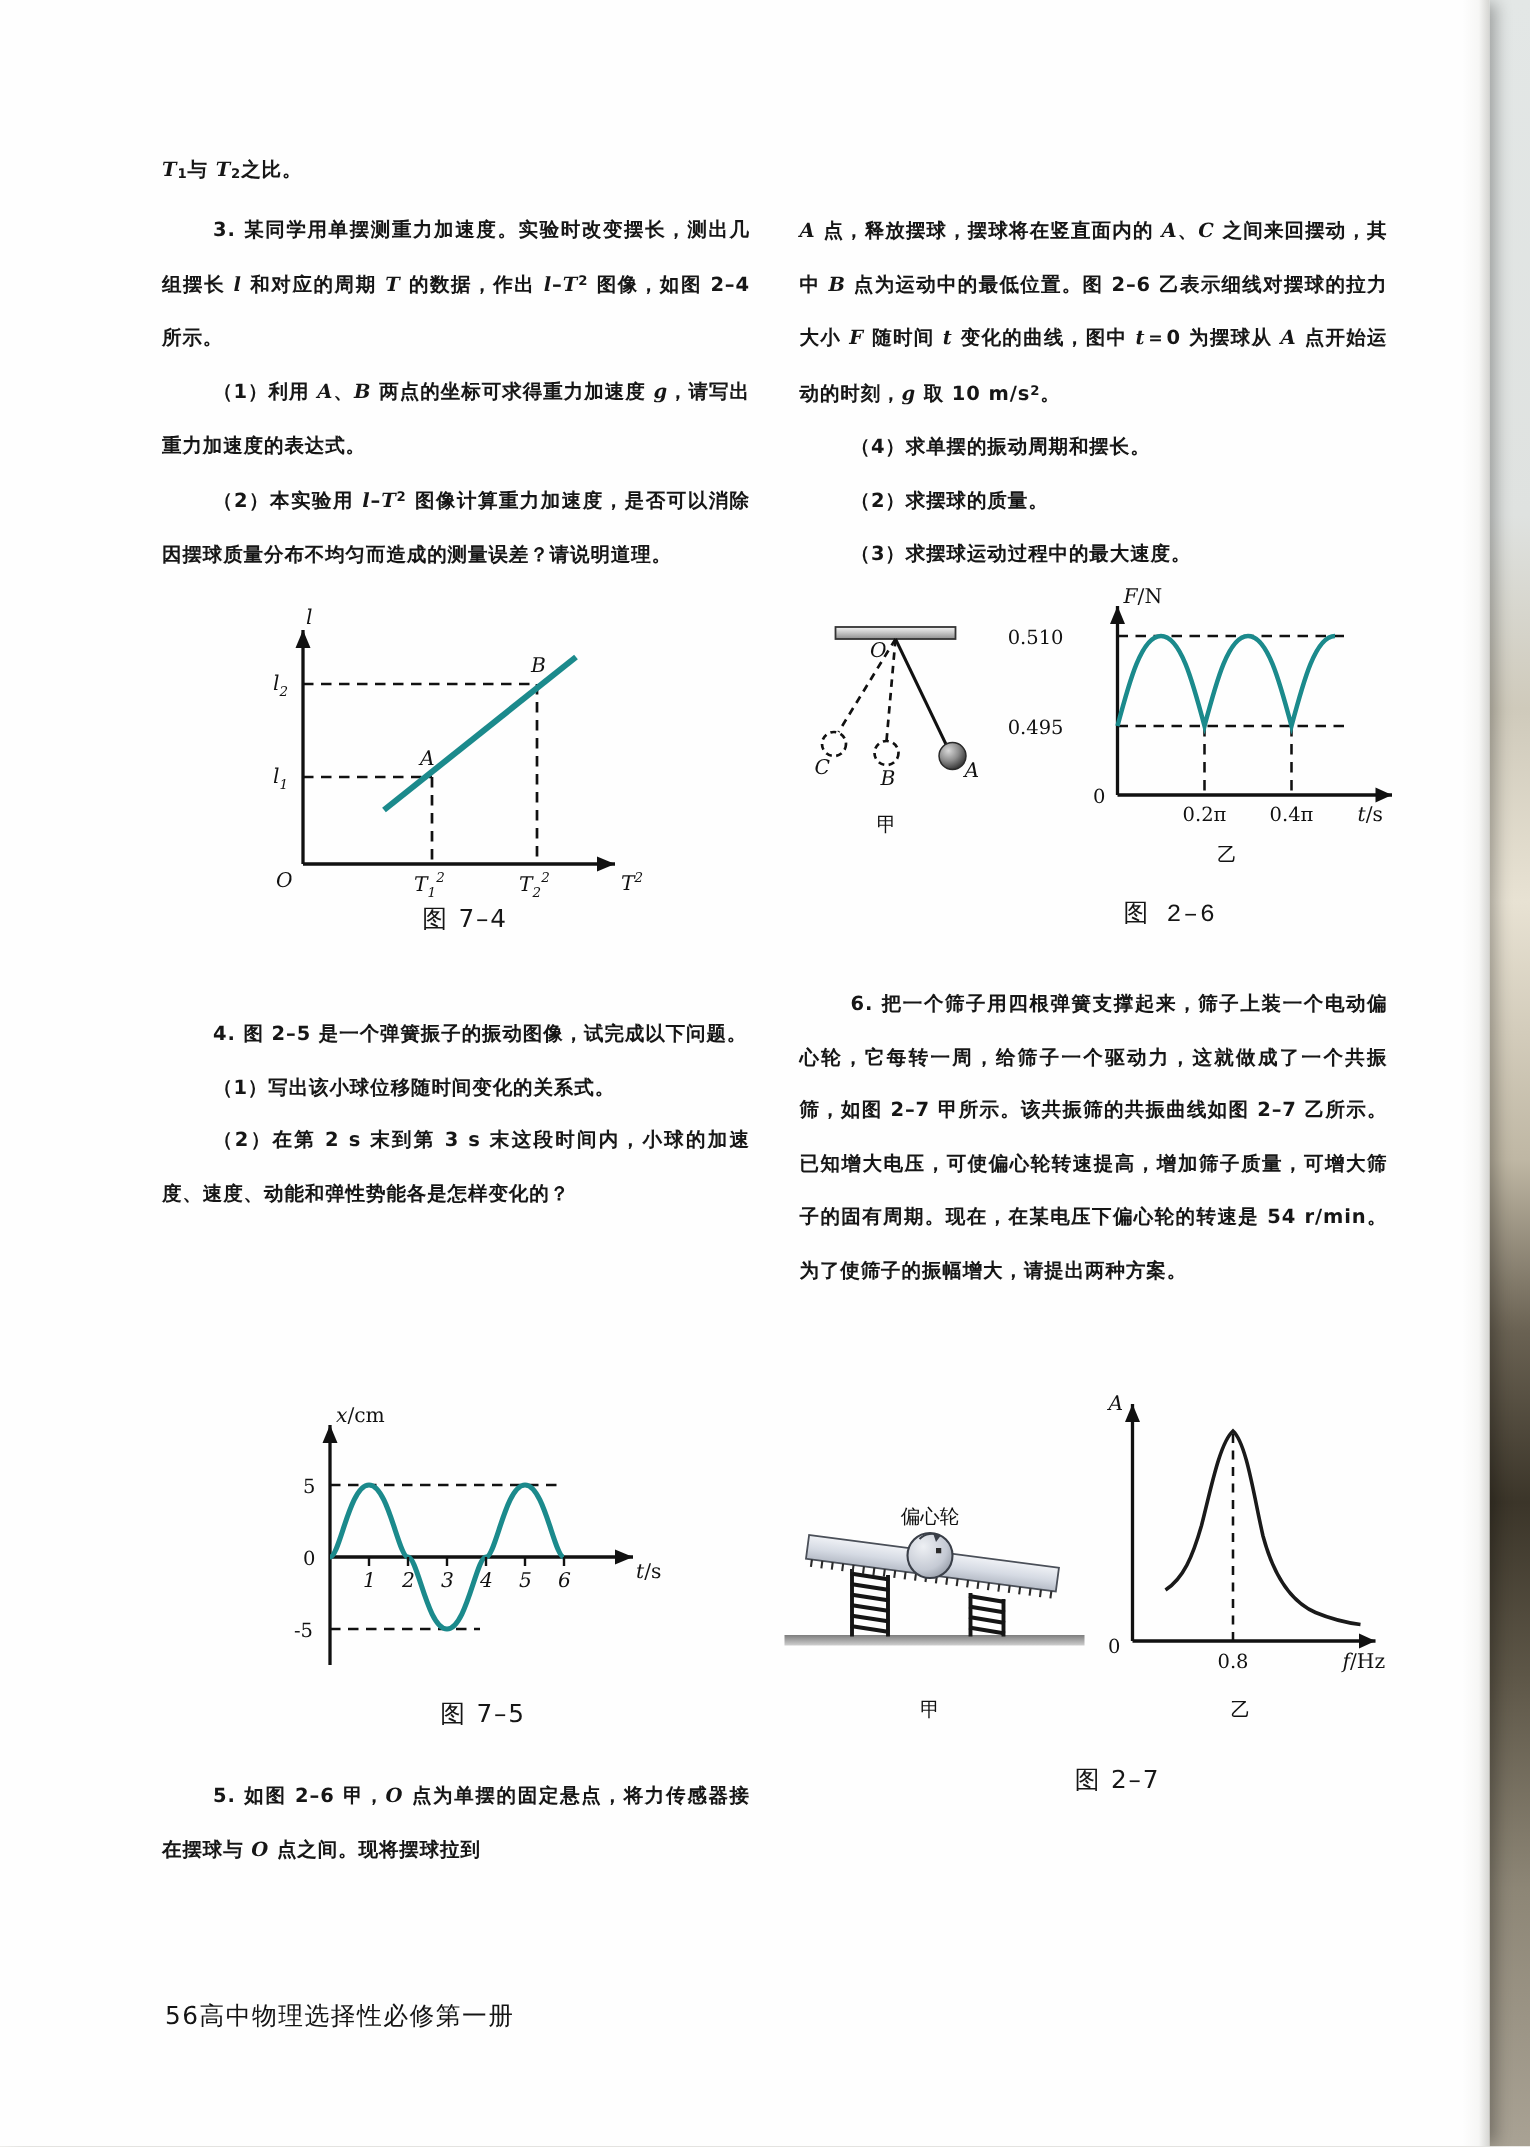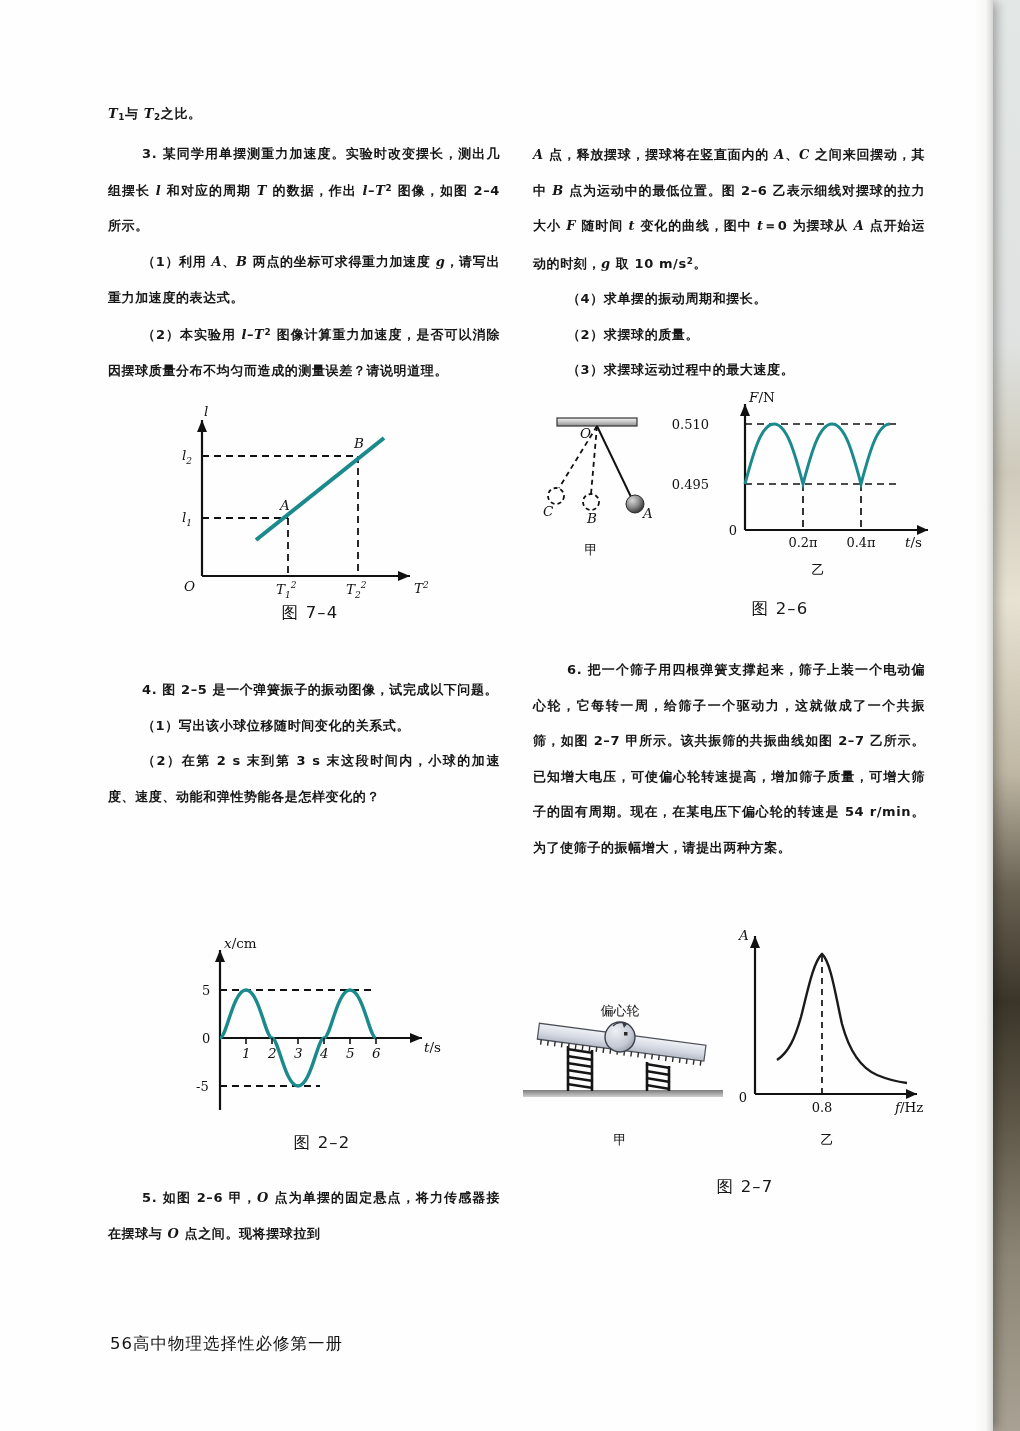--- a/index.html
+++ b/index.html
@@ -137,21 +137,21 @@
     <text class="sv-txt" x="30" y="67">5</text>
     <text class="sv-txt" x="30" y="115">0</text>
     <text class="sv-txt" x="24" y="163">-5</text>
     <text class="sv-txt-i" x="70" y="130">1</text>
     <text class="sv-txt-i" x="96" y="130">2</text>
     <text class="sv-txt-i" x="122" y="130">3</text>
     <text class="sv-txt-i" x="148" y="130">4</text>
     <text class="sv-txt-i" x="174" y="130">5</text>
     <text class="sv-txt-i" x="200" y="130">6</text>
   </svg>
-  <div class="figcap">图 2–2</div>
+  <div class="figcap">图 7–5</div>
 </div>
 
 <div class="col" id="col-left3" style="left:108px;top:1180px;width:392px;">
   <div class="para indent">5. 如图 2–6 甲，<span class="it">O</span> 点为单摆的固定悬点，将力传感器接在摆球与 <span class="it">O</span> 点之间。现将摆球拉到</div>
 </div>
 
 <div class="col" id="col-right">
   <div class="para"><span class="it">A</span> 点，释放摆球，摆球将在竖直面内的 <span class="it">A</span>、<span class="it">C</span> 之间来回摆动，其中 <span class="it">B</span> 点为运动中的最低位置。图 2–6 乙表示细线对摆球的拉力大小 <span class="it">F</span> 随时间 <span class="it">t</span> 变化的曲线，图中 <span class="it">t</span>＝0 为摆球从 <span class="it">A</span> 点开始运动的时刻，<span class="it">g</span> 取 10 m/s<sup>2</sup>。</div>
   <div class="para indent">（4）求单摆的振动周期和摆长。</div>
   <div class="para indent">（2）求摆球的质量。</div>
@@ -207,21 +207,21 @@
       <text class="sv-txt-i" x="36" y="20">F<tspan font-style="normal">/N</tspan></text>
       <text class="sv-txt-i" x="192" y="165">t<tspan font-style="normal">/s</tspan></text>
       <text class="sv-txt" x="-4" y="47" text-anchor="end">0.510</text>
       <text class="sv-txt" x="-4" y="107" text-anchor="end">0.495</text>
       <text class="sv-txt" x="24" y="153" text-anchor="end">0</text>
       <text class="sv-txt" x="90" y="165" text-anchor="middle">0.2π</text>
       <text class="sv-txt" x="148" y="165" text-anchor="middle">0.4π</text>
       <text class="sv-cjk" x="105" y="192" text-anchor="middle">乙</text>
     </g>
   </svg>
-  <div class="figcap" style="margin-top:6px;padding-left:70px;">图 2–6</div>
+  <div class="figcap" style="margin-top:6px;padding-left:70px;font-family:Liberation Mono, monospace;">图 2–6</div>
 </div>
 
 <div class="col" id="col-right2" style="left:533px;top:652px;width:392px;">
   <div class="para indent">6. 把一个筛子用四根弹簧支撑起来，筛子上装一个电动偏心轮，它每转一周，给筛子一个驱动力，这就做成了一个共振筛，如图 2–7 甲所示。该共振筛的共振曲线如图 2–7 乙所示。已知增大电压，可使偏心轮转速提高，增加筛子质量，可增大筛子的固有周期。现在，在某电压下偏心轮的转速是 54 r/min。为了使筛子的振幅增大，请提出两种方案。</div>
 </div>
 
 <div class="fig" id="fig27">
   <svg width="440" height="250" viewBox="0 0 440 250">
     <defs>
       <linearGradient id="plankGrad" x1="0" y1="0" x2="0" y2="1">

